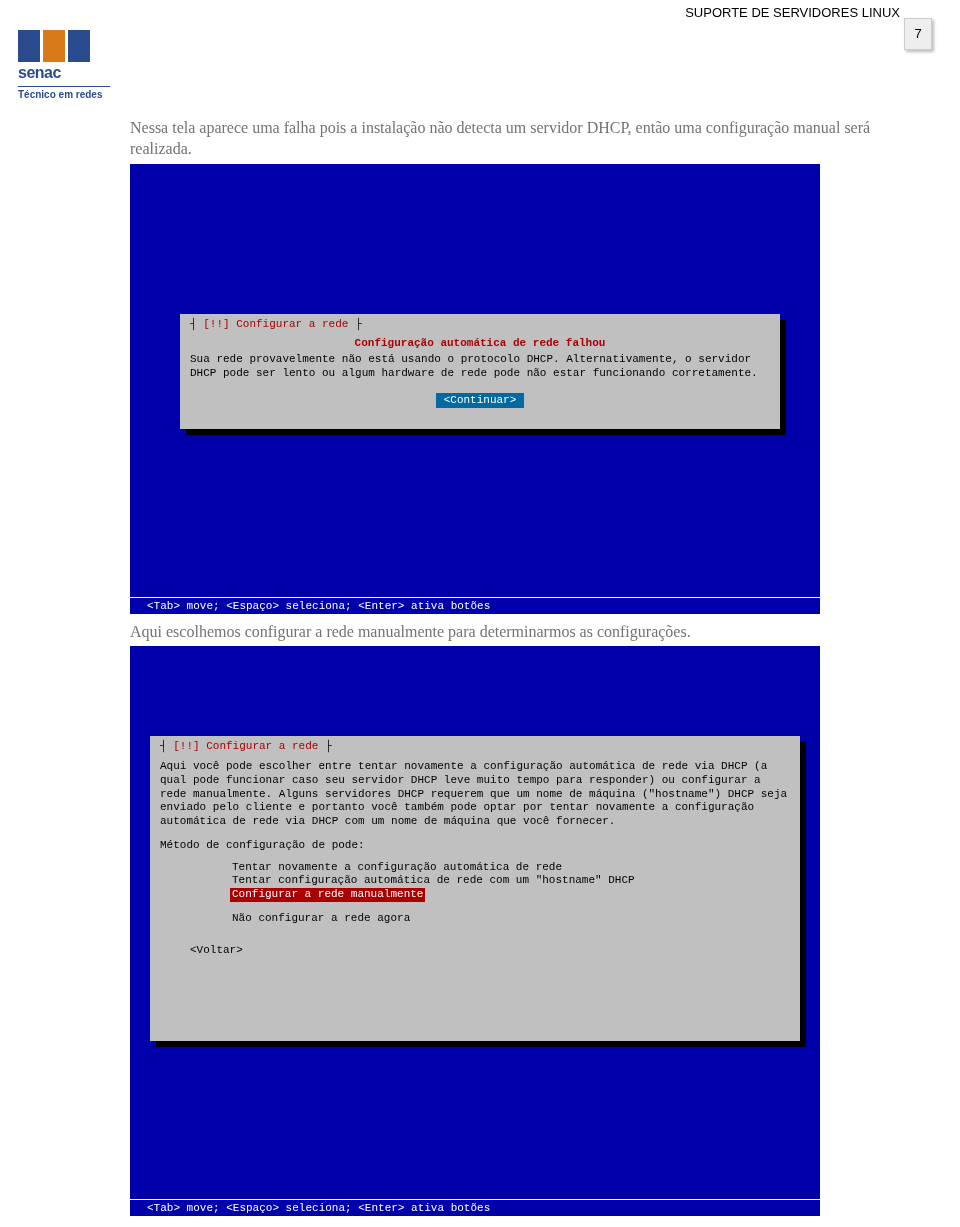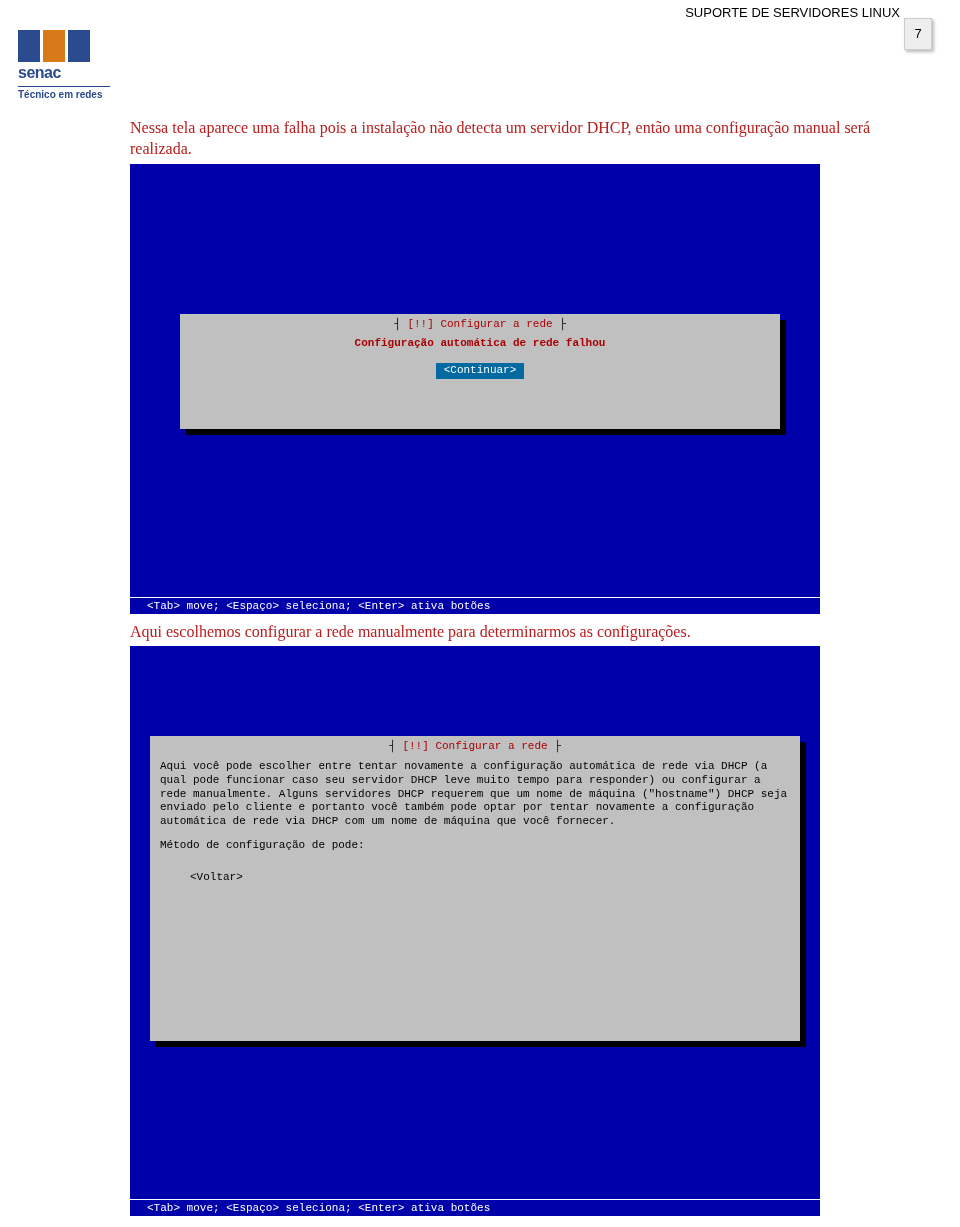--- a/index.html
+++ b/index.html
@@ -65,21 +65,21 @@
     font-weight: bold;
     margin-top: 2px;
   }
   .content {
     margin-left: 130px;
     margin-right: 40px;
   }
   .para {
     font-family: 'Times New Roman', serif;
     font-size: 16px;
-    color: #b91c1c;
+    color: #737373;
     line-height: 1.3;
     margin: 8px 0 4px 0;
   }
   .screenshot {
     width: 690px;
     background: #0000aa;
     position: relative;
     font-family: 'Courier New', monospace;
     font-size: 11px;
     color: #fff;
@@ -102,21 +102,20 @@
     left: 20px;
     width: 650px;
     height: 305px;
   }
   .dialog-inner {
     padding: 4px 10px 8px 10px;
     color: #000;
     line-height: 1.25;
   }
   .dialog-title-row {
-    text-align: center;
     margin-bottom: 6px;
   }
   .dialog-title {
     color: #aa0000;
   }
   .config-falhou {
     color: #aa0000;
     text-align: center;
     font-weight: bold;
   }
@@ -186,37 +185,44 @@
 
   <p class="para">Nessa tela aparece uma falha pois a instalação não detecta um servidor DHCP, então uma configuração manual será realizada.</p>
 
   <div class="screenshot first">
     <div class="dialog first-d">
       <div class="dialog-inner">
         <div class="dialog-title-row">
           ┤ <span class="dialog-title">[!!] Configurar a rede</span> ├
         </div>
         <div class="config-falhou">Configuração automática de rede falhou</div>
+        <div class="dialog-body">Sua rede provavelmente não está usando o protocolo DHCP. Alternativamente, o servidor DHCP pode ser lento ou algum hardware de rede pode não estar funcionando corretamente.</div>
         <div class="continuar-row">
           <span class="continuar-btn">&lt;Continuar&gt;</span>
         </div>
       </div>
     </div>
     <div class="statusbar">&lt;Tab&gt; move; &lt;Espaço&gt; seleciona; &lt;Enter&gt; ativa botões</div>
   </div>
 
   <p class="para">Aqui escolhemos configurar a rede manualmente para determinarmos as configurações.</p>
 
   <div class="screenshot second">
     <div class="dialog second-d">
       <div class="dialog-inner">
         <div class="dialog-title-row">
           ┤ <span class="dialog-title">[!!] Configurar a rede</span> ├
         </div>
         <div class="dialog-body">Aqui você pode escolher entre tentar novamente a configuração automática de rede via DHCP (a qual pode funcionar caso seu servidor DHCP leve muito tempo para responder) ou configurar a rede manualmente. Alguns servidores DHCP requerem que um nome de máquina ("hostname") DHCP seja enviado pelo cliente e portanto você também pode optar por tentar novamente a configuração automática de rede via DHCP com um nome de máquina que você fornecer.</div>
         <div class="dialog-body" style="margin-top:10px">Método de configuração de pode:</div>
+        <div class="menu-list">
+          <div class="menu-item">Tentar novamente a configuração automática de rede</div>
+          <div class="menu-item">Tentar configuração automática de rede com um "hostname" DHCP</div>
+          <div><span class="menu-item selected">Configurar a rede manualmente</span></div>
+          <div class="menu-item spaced">Não configurar a rede agora</div>
+        </div>
         <div class="voltar">&lt;Voltar&gt;</div>
       </div>
     </div>
     <div class="statusbar">&lt;Tab&gt; move; &lt;Espaço&gt; seleciona; &lt;Enter&gt; ativa botões</div>
   </div>
 
 </div>
 
 </body></html>

